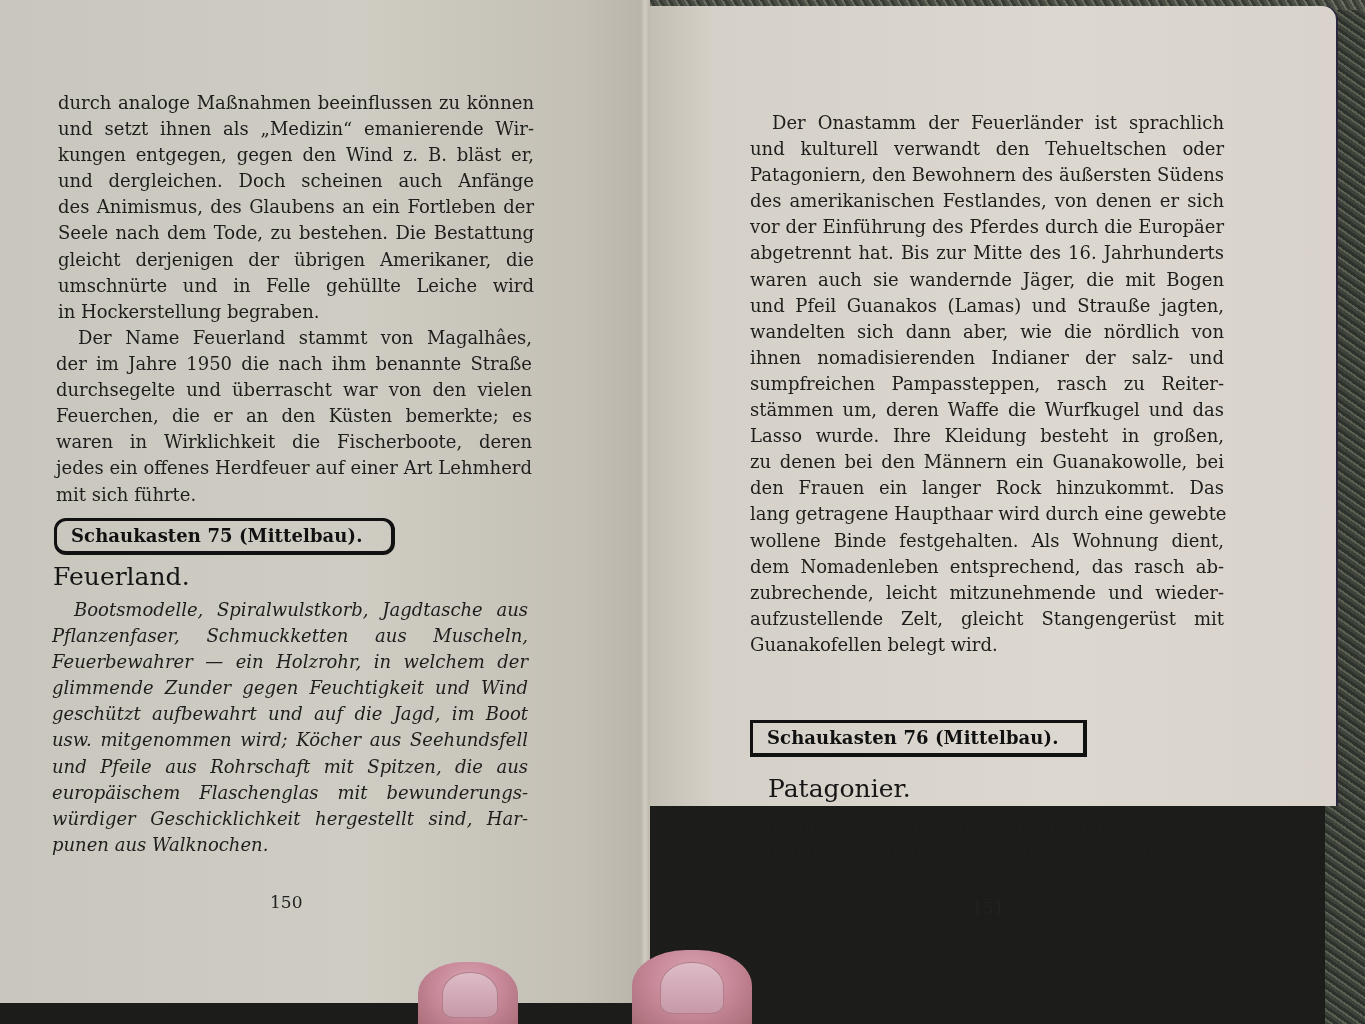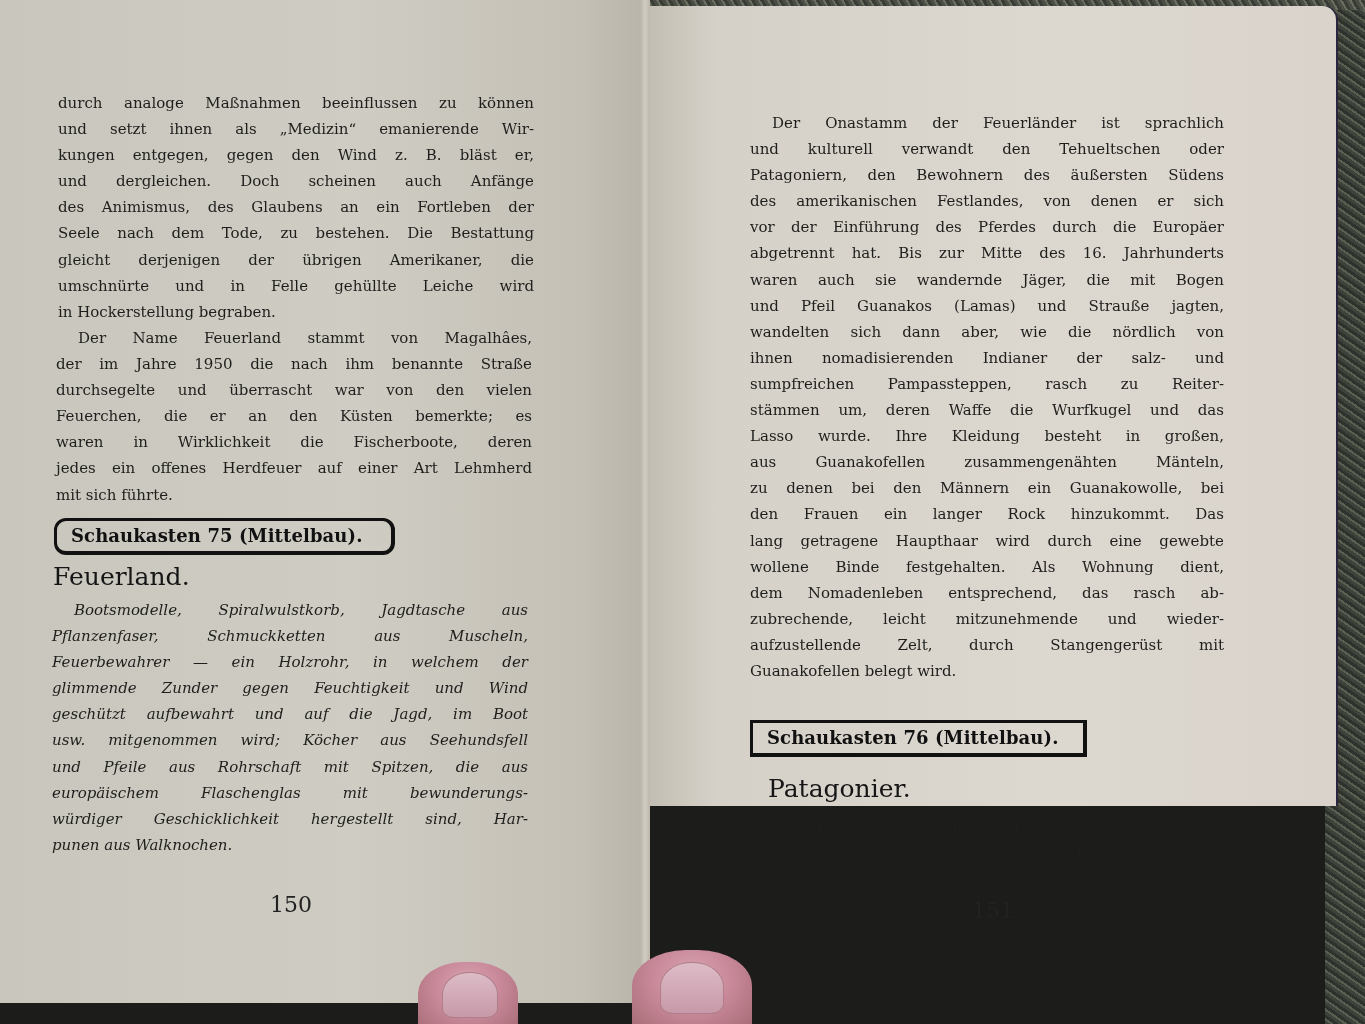--- a/index.html
+++ b/index.html
@@ -26,36 +26,36 @@
   .page-right {
     left: 646px; top: 6px; width: 690px; height: 800px;
     background: linear-gradient(90deg, #c2bdb2 0%, #d6d1c8 10%, #dcd7cf 60%, #d9d3cb 100%);
     border-top-right-radius: 14px;
     box-shadow: 2px 0 0 #2a2640;
   }
   .gutter {
     position: absolute; left: 640px; top: 0; width: 10px; height: 1003px;
     background: linear-gradient(90deg, #b8b3a8, #d2cdc3 50%, #bcb6ab);
   }
-  .text-block { position: absolute; font-size: 15px; line-height: 26.1px; }
+  .text-block { position: absolute; font-size: 18px; line-height: 26.1px; }
   .line {
     display: block; text-align: justify; text-align-last: justify;
     white-space: nowrap; height: 26.1px;
   }
   .line.last { text-align-last: left; }
   .line.indent { padding-left: 22px; }
   .box-heading {
     position: absolute; border: 3px solid #111; border-width: 3px 4px 4px 3px;
     font-weight: bold; font-size: 18px; padding: 4px 14px 5px 14px;
     font-family: "DejaVu Serif", serif; letter-spacing: 0.1px; color: #111;
   }
   .section-title {
     position: absolute; font-size: 25px; font-family: "DejaVu Serif", serif; color: #151515;
   }
-  .page-number { position: absolute; font-size: 22px; color: #222; }
+  .page-number { position: absolute; font-size: 17px; color: #222; }
   .finger {
     position: absolute; border-radius: 45% 45% 0 0;
     background: radial-gradient(ellipse at 50% 35%, #d9a8b4 0%, #c9899a 45%, #a56a74 100%);
   }
   .nail {
     position: absolute; border-radius: 48% 48% 20% 20%;
     background: linear-gradient(180deg, #dcbcc6, #c899a8);
     border: 1px solid #b07e8b;
   }
 </style>
@@ -116,28 +116,27 @@
     <span class="line">des amerikanischen Festlandes, von denen er sich</span>
     <span class="line">vor der Einführung des Pferdes durch die Europäer</span>
     <span class="line">abgetrennt hat.  Bis zur Mitte des 16. Jahrhunderts</span>
     <span class="line">waren auch sie wandernde Jäger, die mit Bogen</span>
     <span class="line">und Pfeil Guanakos (Lamas) und Strauße jagten,</span>
     <span class="line">wandelten sich dann aber, wie die nördlich von</span>
     <span class="line">ihnen nomadisierenden Indianer der salz- und</span>
     <span class="line">sumpfreichen Pampassteppen, rasch zu Reiter-</span>
     <span class="line">stämmen um, deren Waffe die Wurfkugel und das</span>
     <span class="line">Lasso wurde.  Ihre Kleidung besteht in großen,</span>
-    <span class="line">aus Guanakofellen zusammengenähten Mänteln,</span>
     <span class="line">zu denen bei den Männern ein Guanakowolle, bei</span>
     <span class="line">den Frauen ein langer Rock hinzukommt.  Das</span>
     <span class="line">lang getragene Haupthaar wird durch eine gewebte</span>
     <span class="line">wollene Binde festgehalten.  Als Wohnung dient,</span>
     <span class="line">dem Nomadenleben entsprechend, das rasch ab-</span>
     <span class="line">zubrechende, leicht mitzunehmende und wieder-</span>
-    <span class="line">aufzustellende Zelt, durch Stangengerüst mit</span>
+    <span class="line">aufzustellende Zelt, gleicht Stangengerüst mit</span>
     <span class="line last">Guanakofellen belegt wird.</span>
   </div>
 
   <div class="box-heading" style="left:104px; top:714px; width:302px;">Schaukasten 76 (Mittelbau).</div>
 
   <div class="section-title" style="left:103px; top:768px;margin-left:19px;">Patagonier.</div>
 
   <div class="text-block" style="left:104px; top:808px; width:474px;">
     <span class="line indent">Frauensattel aus einem Paar „bastos“ — mit</span>
     <span class="line">Patagoniern gefütterte, mit Tiersehnen zu-</span>

